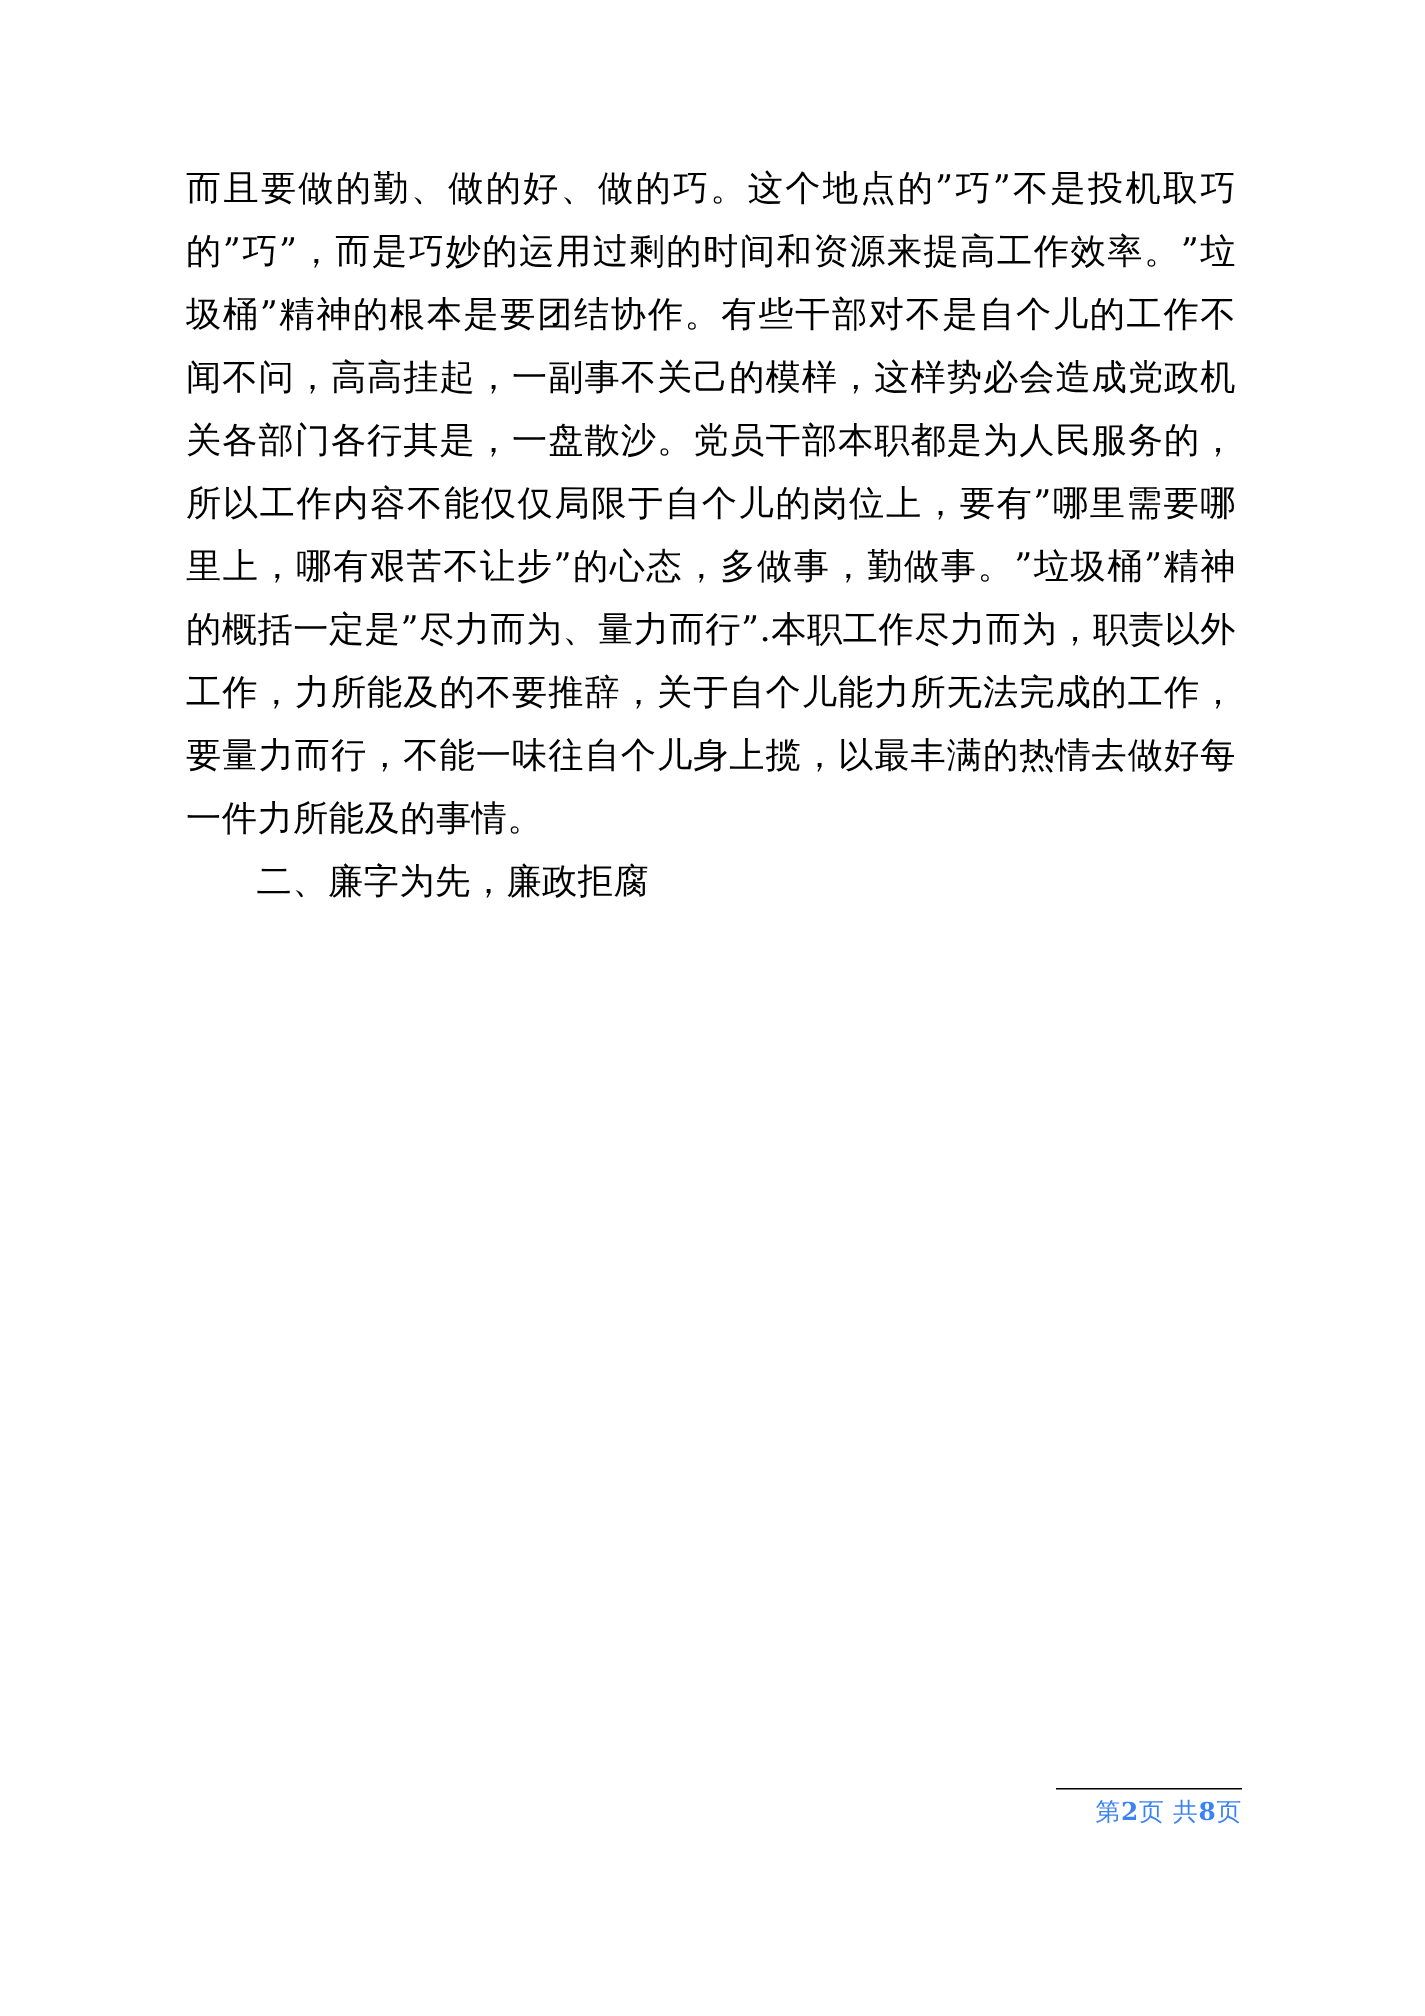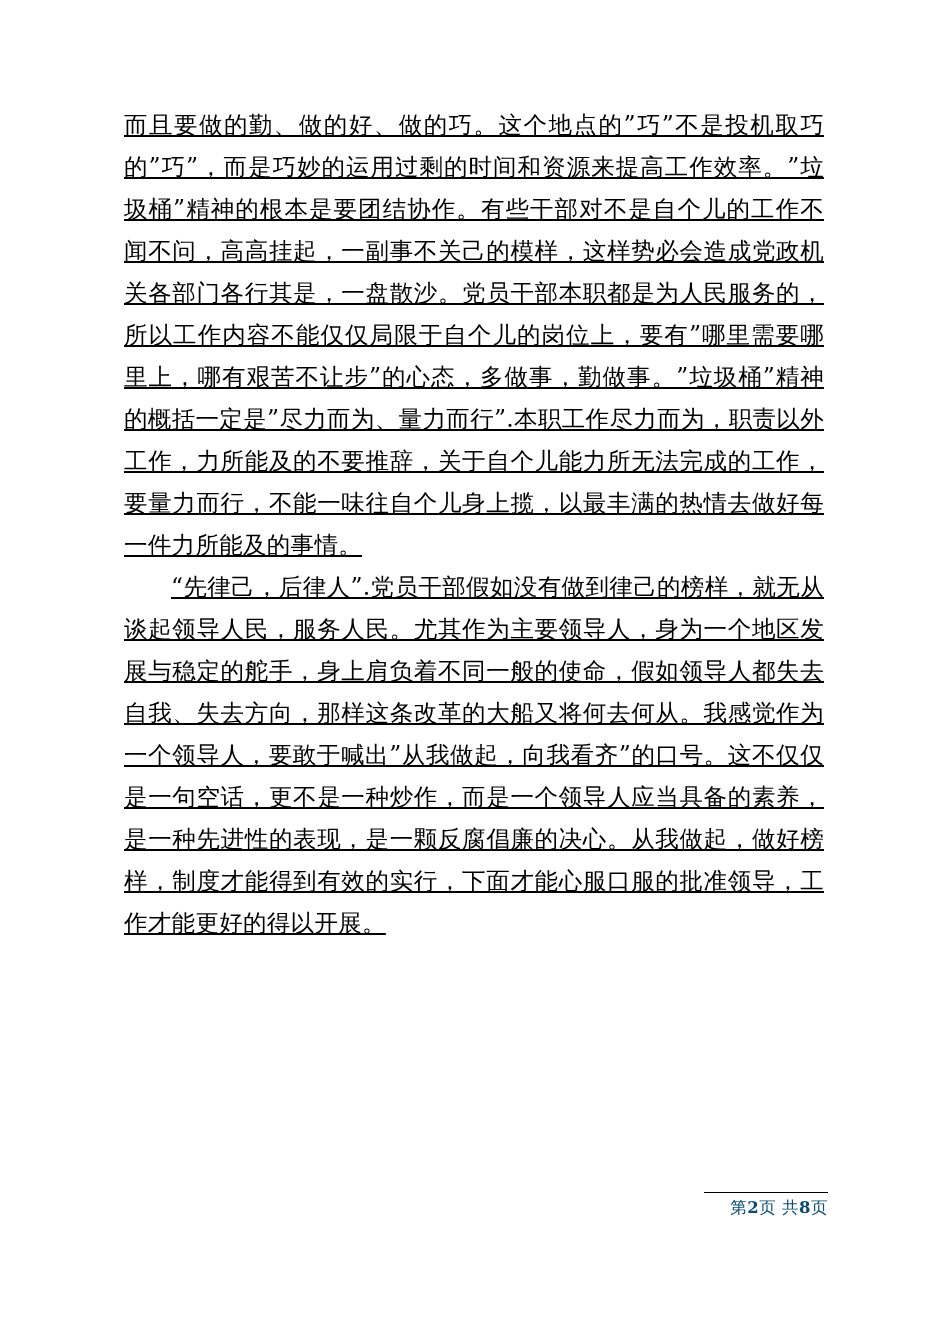--- a/index.html
+++ b/index.html
@@ -21,21 +21,20 @@
     top: 0;
     width: 950px;
     height: 1344px;
     background: #ffffff;
   }
   .content {
     position: absolute;
     left: 124px;
     top: 104px;
     width: 700px;
-    text-decoration: underline;
   }
   .para {
     font-size: 23.5px;
     line-height: 42px;
     text-align: justify;
     text-justify: inter-ideograph;
     margin: 0;
     letter-spacing: 0.3px;
     font-family: "DejaVu Serif", "Liberation Serif", serif;
   }
@@ -45,41 +44,41 @@
   .para + .para {
     margin-top: 0px;
   }
   .footer {
     position: absolute;
     right: 122px;
     top: 1196px;
     font-size: 16.5px;
     line-height: 24px;
     font-family: "DejaVu Serif", "Liberation Serif", serif;
-    color: #0c4a6e;
+    color: #3b82f6;
     letter-spacing: 0.5px;
   }
   .footer .num {
     font-weight: bold;
   }
   .footer-rule {
     position: absolute;
     right: 122px;
     top: 1192px;
     width: 124px;
     height: 1px;
     background: #000000;
   }
 </style>
 </head>
 <body>
 
 <div class="page">
   <div class="content">
     <p class="para">而且要做的勤、做的好、做的巧。这个地点的”巧”不是投机取巧的”巧”，而是巧妙的运用过剩的时间和资源来提高工作效率。”垃圾桶”精神的根本是要团结协作。有些干部对不是自个儿的工作不闻不问，高高挂起，一副事不关己的模样，这样势必会造成党政机关各部门各行其是，一盘散沙。党员干部本职都是为人民服务的，所以工作内容不能仅仅局限于自个儿的岗位上，要有”哪里需要哪里上，哪有艰苦不让步”的心态，多做事，勤做事。”垃圾桶”精神的概括一定是”尽力而为、量力而行”.本职工作尽力而为，职责以外工作，力所能及的不要推辞，关于自个儿能力所无法完成的工作，要量力而行，不能一味往自个儿身上揽，以最丰满的热情去做好每一件力所能及的事情。</p>
-    <p class="para indent">“先律己，后律人”.党员干部假如没有做到律己的榜样，就无从谈起领导人民，服务人民。尤其作为主要领导人，身为一个地区发展与稳定的舵手，身上肩负着不同一般的使命，假如领导人都失去自我、失去方向，那样这条改革的大船又将何去何从。我感觉作为一个领导人，要敢于喊出”从我做起，向我看齐”的口号。这不仅仅是一句空话，更不是一种炒作，而是一个领导人应当具备的素养，是一种先进性的表现，是一颗反腐倡廉的决心。从我做起，做好榜样，制度才能得到有效的实行，下面才能心服口服的批准领导，工作才能更好的得以开展。</p>
+    <p class="para indent">二、廉字为先，廉政拒腐</p>
   </div>
 
   <div class="footer-rule"></div>
   <div class="footer">
     <span>第</span><span class="num">2</span><span>页 共</span><span class="num">8</span><span>页</span>
   </div>
 </div>
 
 </body></html>

